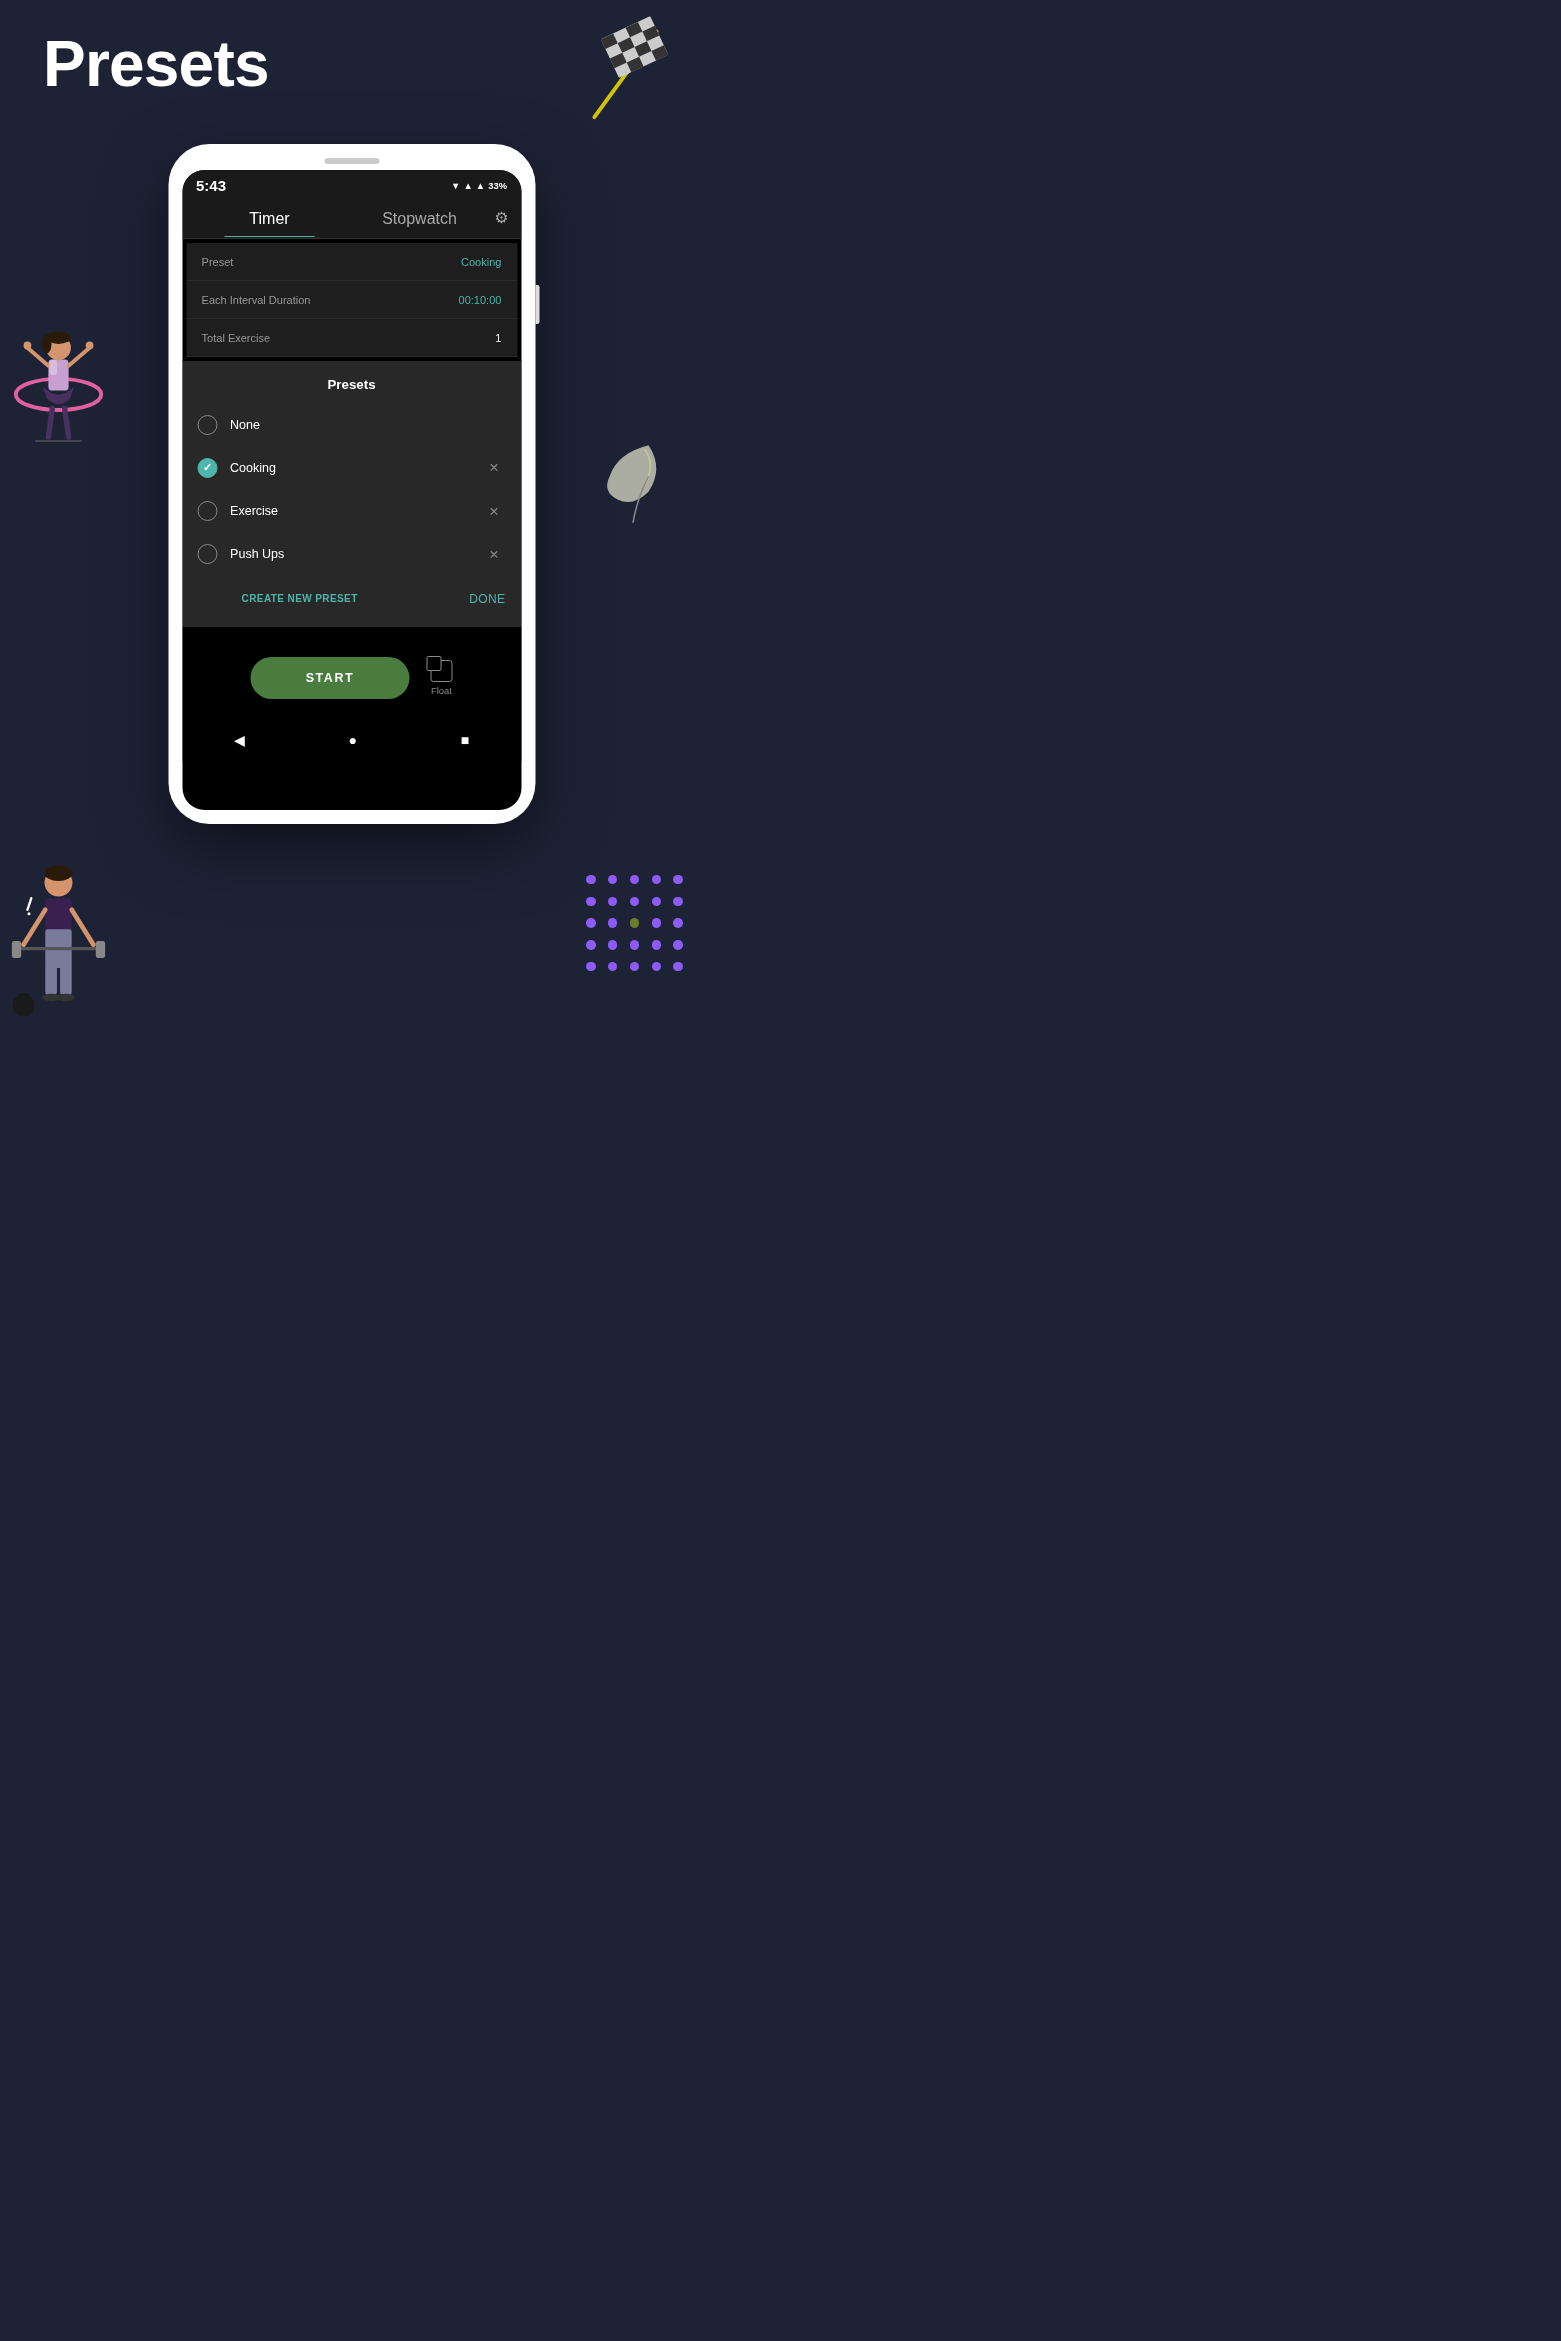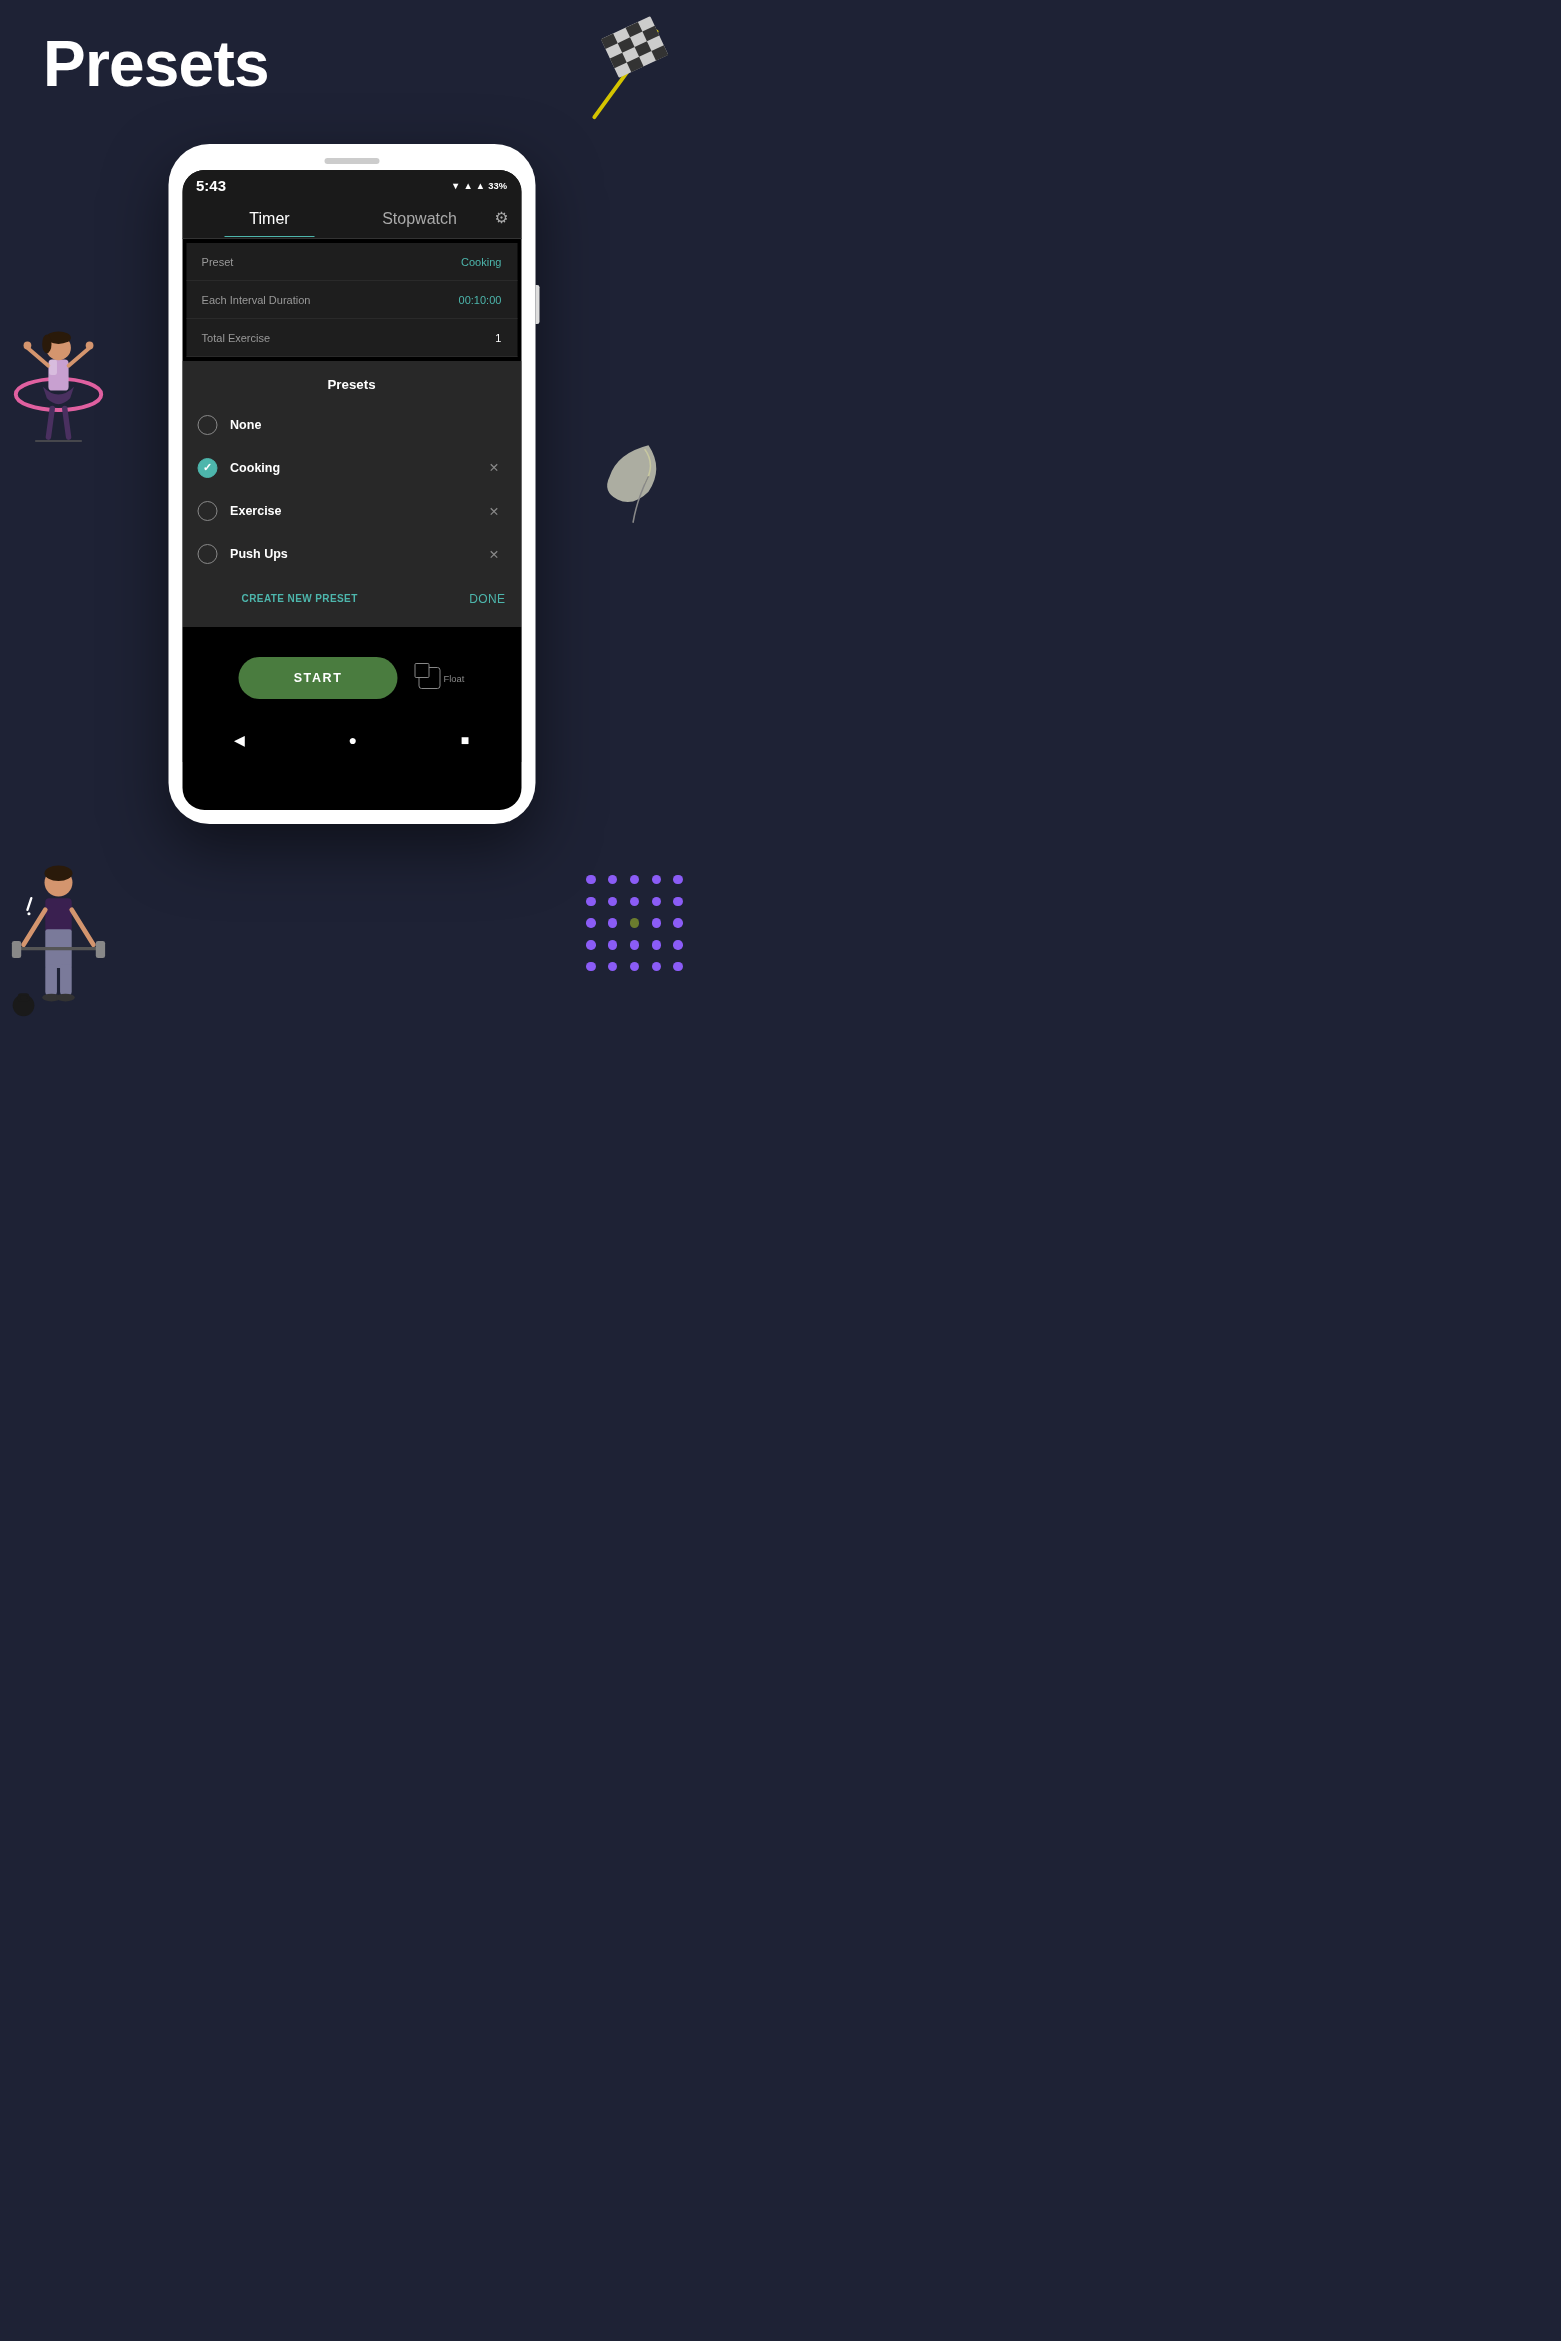--- a/index.html
+++ b/index.html
@@ -247,21 +247,21 @@
     .preset-radio.checked::after {
       content: '✓';
       color: #ffffff;
       font-size: 11px;
       font-weight: 700;
     }
 
     .preset-name {
       color: #ffffff;
       font-size: 12.5px;
-      font-weight: 700;
+      font-weight: 400;
       flex: 1;
     }
 
     .preset-delete {
       color: #888888;
       font-size: 12.5px;
       cursor: pointer;
       padding: 3.1px 6.2px;
     }
 
@@ -310,21 +310,21 @@
       color: #ffffff;
       font-size: 12.5px;
       font-weight: 700;
       letter-spacing: 1.6px;
       cursor: pointer;
       text-transform: uppercase;
     }
 
     .float-btn {
       display: flex;
-      flex-direction: row;
+      flex-direction: column;
       align-items: center;
       gap: 3.1px;
       cursor: pointer;
     }
 
     .float-icon {
       width: 22px;
       height: 22px;
       border: 1.6px solid #888888;
       border-radius: 3.1px;

